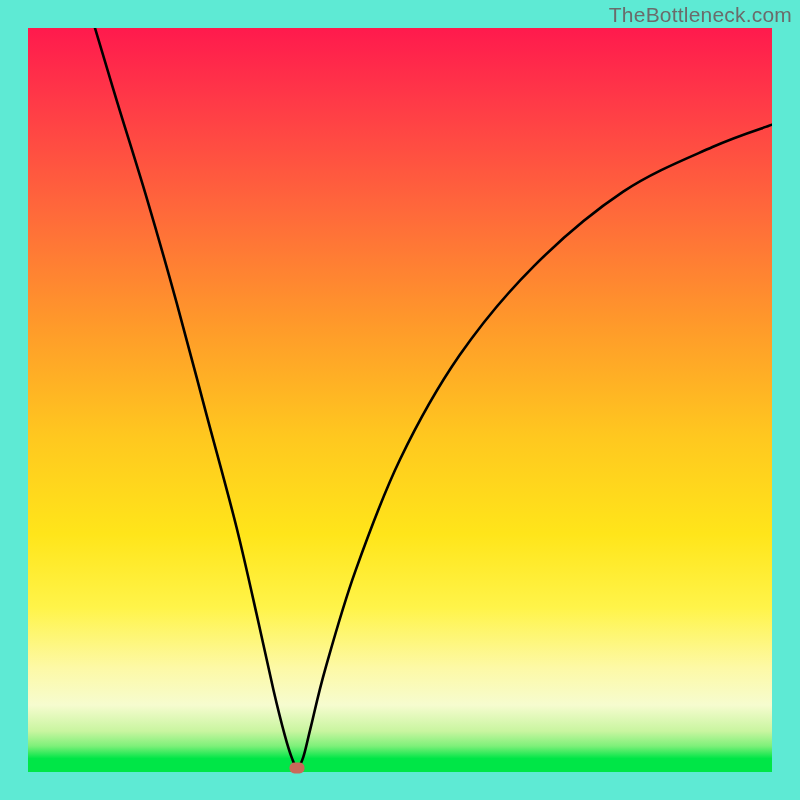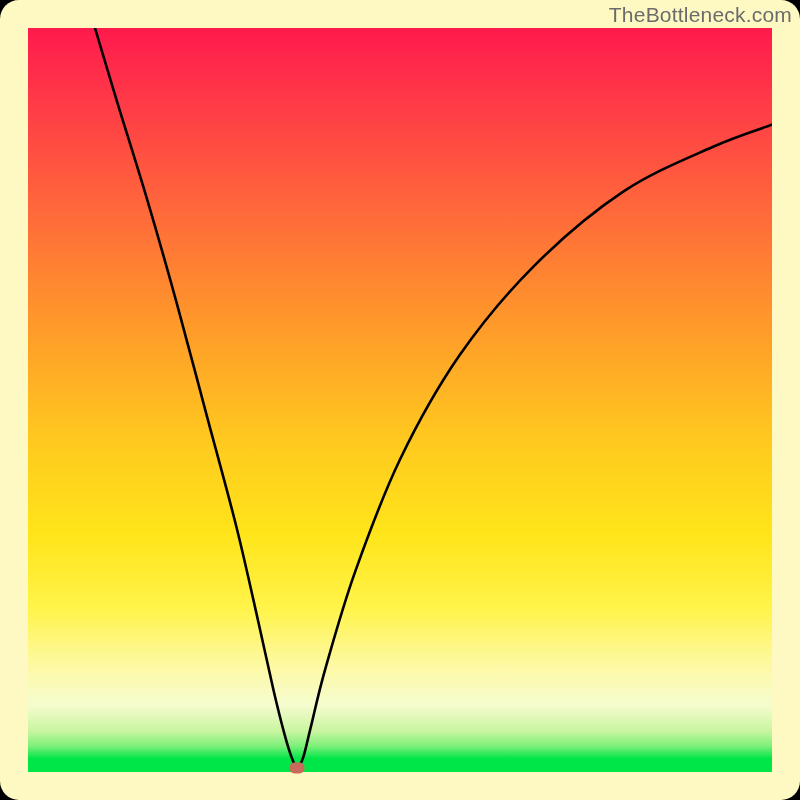--- a/index.html
+++ b/index.html
@@ -8,22 +8,21 @@
     width: 800px;
     height: 800px;
     background: #000;
     font-family: Arial, Helvetica, sans-serif;
     overflow: hidden;
   }
   .frame {
     position: absolute;
     left: 0; top: 0;
     width: 800px; height: 800px;
-    background: #fef9c3;
-    border-radius: 19px;
+    background: #5eead4;
   }
   .plot-area {
     position: absolute;
     left: 28px;
     top: 28px;
     width: 744px;
     height: 744px;
     
     background: #00e647;
   }

